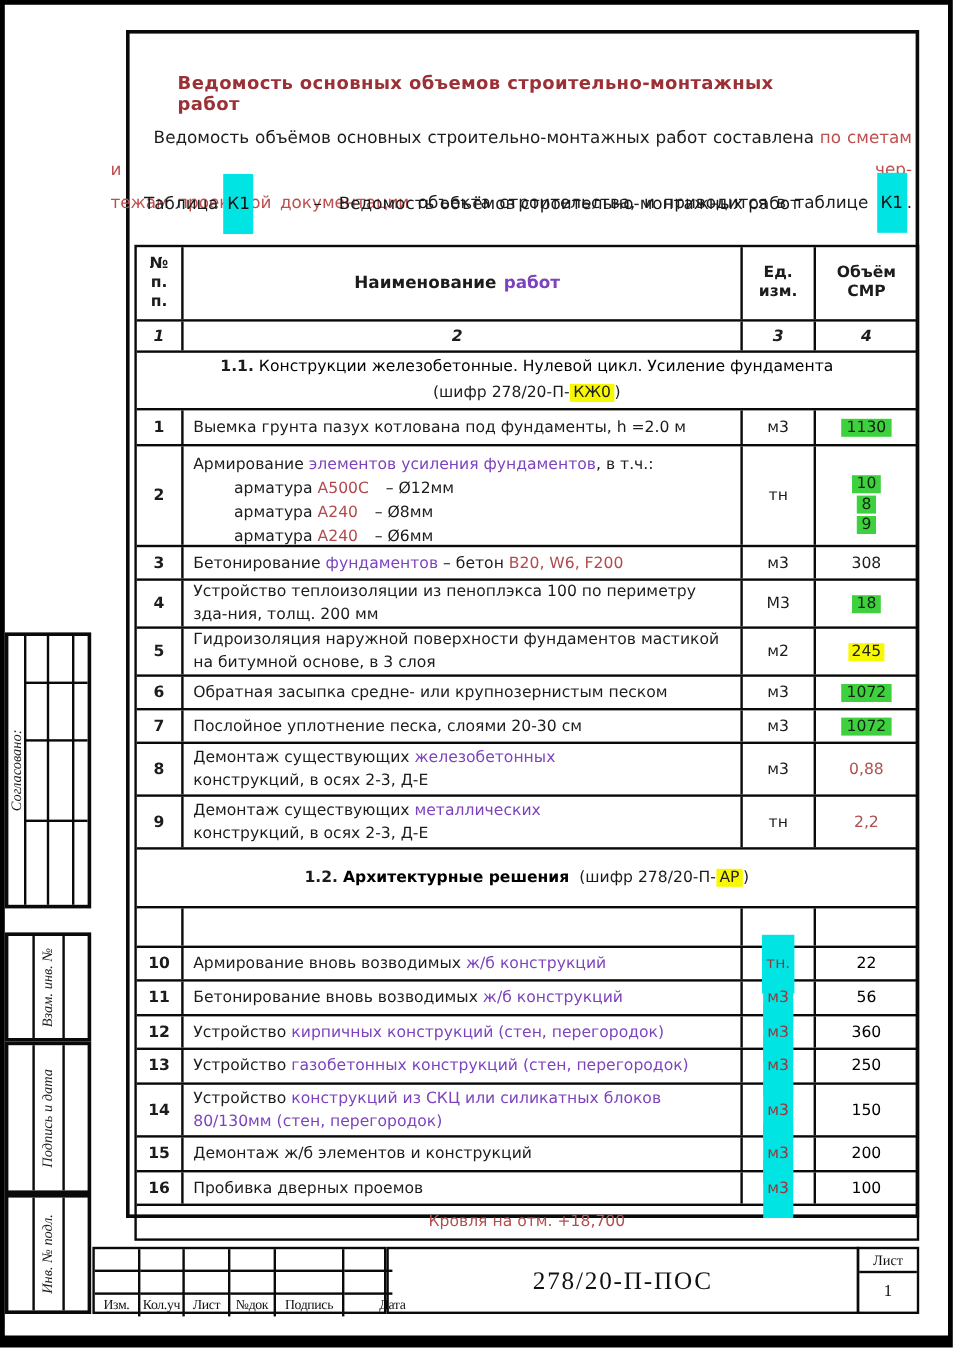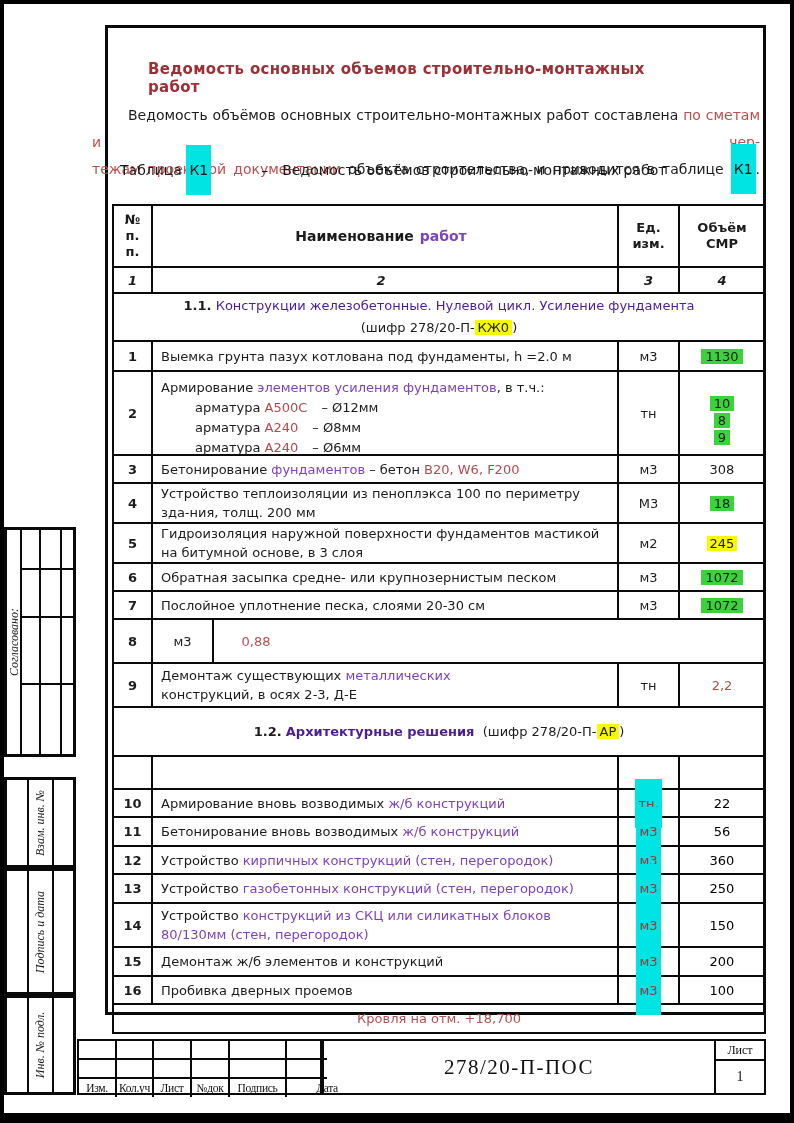--- a/index.html
+++ b/index.html
@@ -15,21 +15,21 @@
   .doc-title { position:absolute; left:144px; top:56px; width:520px;
     font-size:15px; font-weight:bold; color:#9B3136; letter-spacing:.3px; }
   .para { position:absolute; left:88px; top:98px; width:668px; font-size:14px; color:#1c1c1c; }
   .pline { line-height:27px; text-align:justify; text-align-last:justify; }
   .pline.first { text-indent:36px; }
   .caption { position:absolute; left:116px; top:158px; width:640px; font-size:14px; color:#1c1c1c; }
   .cap-dash { margin:0 14px 0 50px; }
 
   
   .txt-red   { color:#C04E4E; }
-  .txt-dred  { color:#4c1d95; }
+  .txt-dred  { color:#000000; }
   .txt-brick { color:#B24A4E; }
   .txt-p     { color:#7D43BE; }
   .txt-crim  { color:#000000; }
   .txt-mured { color:#B05050; }
   .hl-c { background:#00E4E4; padding:17px 3px; color:#111; }
   .hl-y { background:#F8F800; padding:0 3px; color:#222; }
   .hl-g { background:#3ED13E; padding:0 4px; color:#112211; }
   .hl-c.unit { color:#9C3538; }
 
   
@@ -252,20 +252,23 @@
         </div>
       <div class="td c4">
           <span class="hl-g">1072</span>
         </div>
     </div>
 
     <div class="tr" style="height:44px">
       <div class="td c1">
           <span>8</span>
         </div>
+      <div class="td c2 multiline pr-wide">
+          <span><span>Демонтаж существующих </span><span class="txt-p">железобетонных</span><span> конструкций, в осях 2-3, Д-Е</span></span>
+        </div>
       <div class="td c3">
           <span>м3</span>
         </div>
       <div class="td c4">
           <span class="txt-mured">0,88</span>
         </div>
     </div>
 
     <div class="tr" style="height:44px">
       <div class="td c1">

